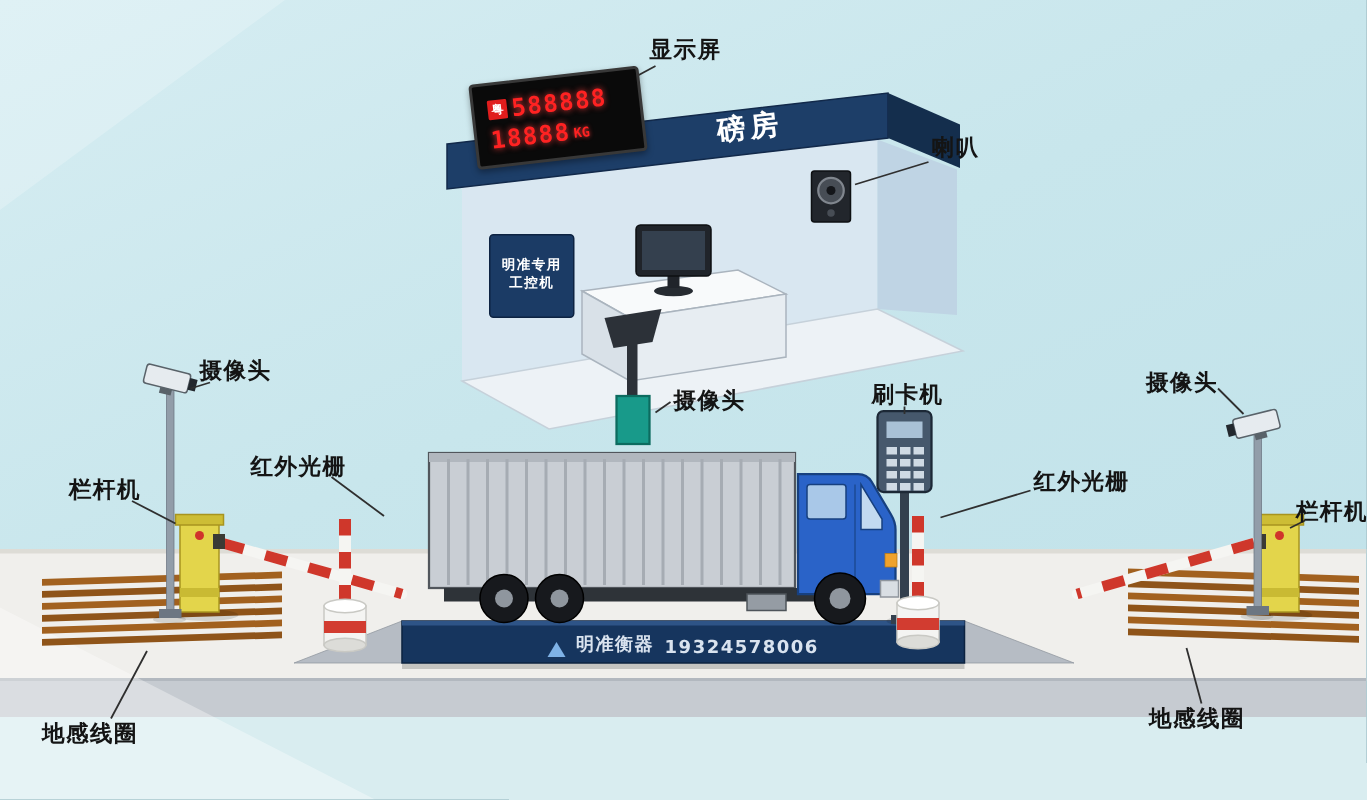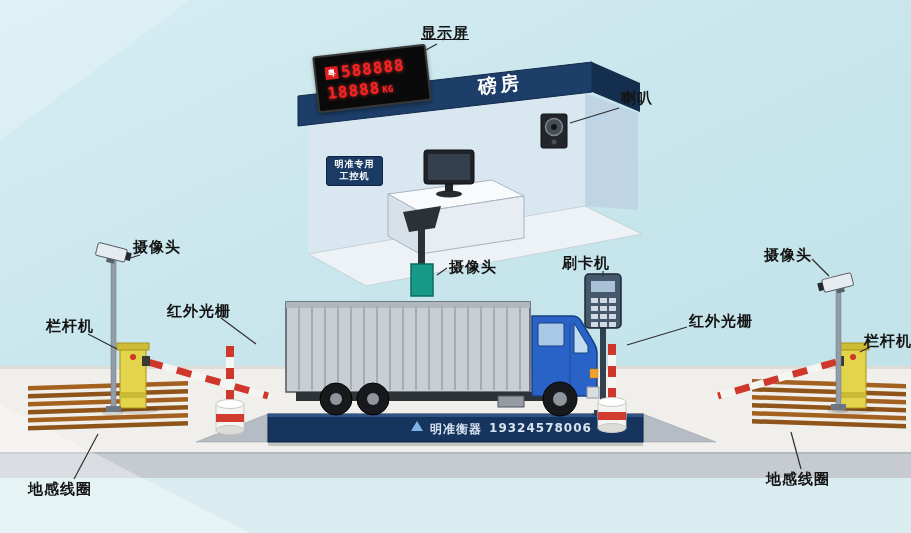--- a/index.html
+++ b/index.html
@@ -36,30 +36,30 @@
     font-family:"DejaVu Sans Mono", monospace; font-weight:bold; font-size:16px;
     line-height:17px; color:#ff2222; letter-spacing:1px;
     text-shadow:0 0 4px rgba(255,60,60,.9);
   }
   .led-unit {
     font-family:"DejaVu Sans Mono", monospace; font-weight:bold; font-size:9px;
     color:#ff2222; margin-left:2px; align-self:flex-end; padding-bottom:1px;
     text-shadow:0 0 3px rgba(255,60,60,.9);
   }
   .pc-box {
-    position:absolute; left:326px; top:156px; width:57px; height:30px;
+    position:absolute; left:326px; top:156px; width:57px; height:56px;
     background:#1b3b65; border:1px solid #0d2342; border-radius:3px;
     color:#ffffff; font-size:9px; font-weight:bold; text-align:center;
     display:flex; flex-direction:column; justify-content:center;
     line-height:1.3; letter-spacing:1px;
   }
   .bridge-text {
     position:absolute; left:268px; top:421px; width:375px;
-    display:flex; align-items:flex-start; justify-content:center; gap:7px;
-    color:#d9e3ef; font-size:12px; font-weight:bold; letter-spacing:1px;margin-left:46px;
+    display:flex; align-items:flex-end; justify-content:center; gap:7px;
+    color:#d9e3ef; font-size:12px; font-weight:bold; letter-spacing:1px;
   }
   .bridge-logo {
     display:inline-block; width:0; height:0;
     border-left:6px solid transparent; border-right:6px solid transparent;
     border-bottom:10px solid #7fb2e6;
   }
 </style>
 </head>
 <body>
 
@@ -280,24 +280,24 @@
     <span>明准专用</span>
     <span>工控机</span>
   </div>
 
   <div class="bridge-text">
     <span class="bridge-logo"></span>
     <span>明准衡器</span>
     <span>19324578006</span>
   </div>
 
-  <div class="lbl" style="left:421px; top:25px;text-decoration:underline;">显示屏</div>
+  <div class="lbl" style="left:433px; top:25px;">显示屏</div>
   <div class="lbl" style="left:621px; top:90px;">喇叭</div>
   <div class="lbl" style="left:449px; top:259px;">摄像头</div>
-  <div class="lbl" style="left:562px; top:255px;">刷卡机</div>
+  <div class="lbl" style="left:581px; top:255px;">刷卡机</div>
   <div class="lbl" style="left:133px; top:239px;">摄像头</div>
   <div class="lbl" style="left:167px; top:303px;">红外光栅</div>
   <div class="lbl" style="left:46px; top:318px;">栏杆机</div>
   <div class="lbl" style="left:28px; top:481px;">地感线圈</div>
   <div class="lbl" style="left:764px; top:247px;">摄像头</div>
   <div class="lbl" style="left:689px; top:313px;">红外光栅</div>
   <div class="lbl" style="left:864px; top:333px;">栏杆机</div>
   <div class="lbl" style="left:766px; top:471px;">地感线圈</div>
 
 </div>

